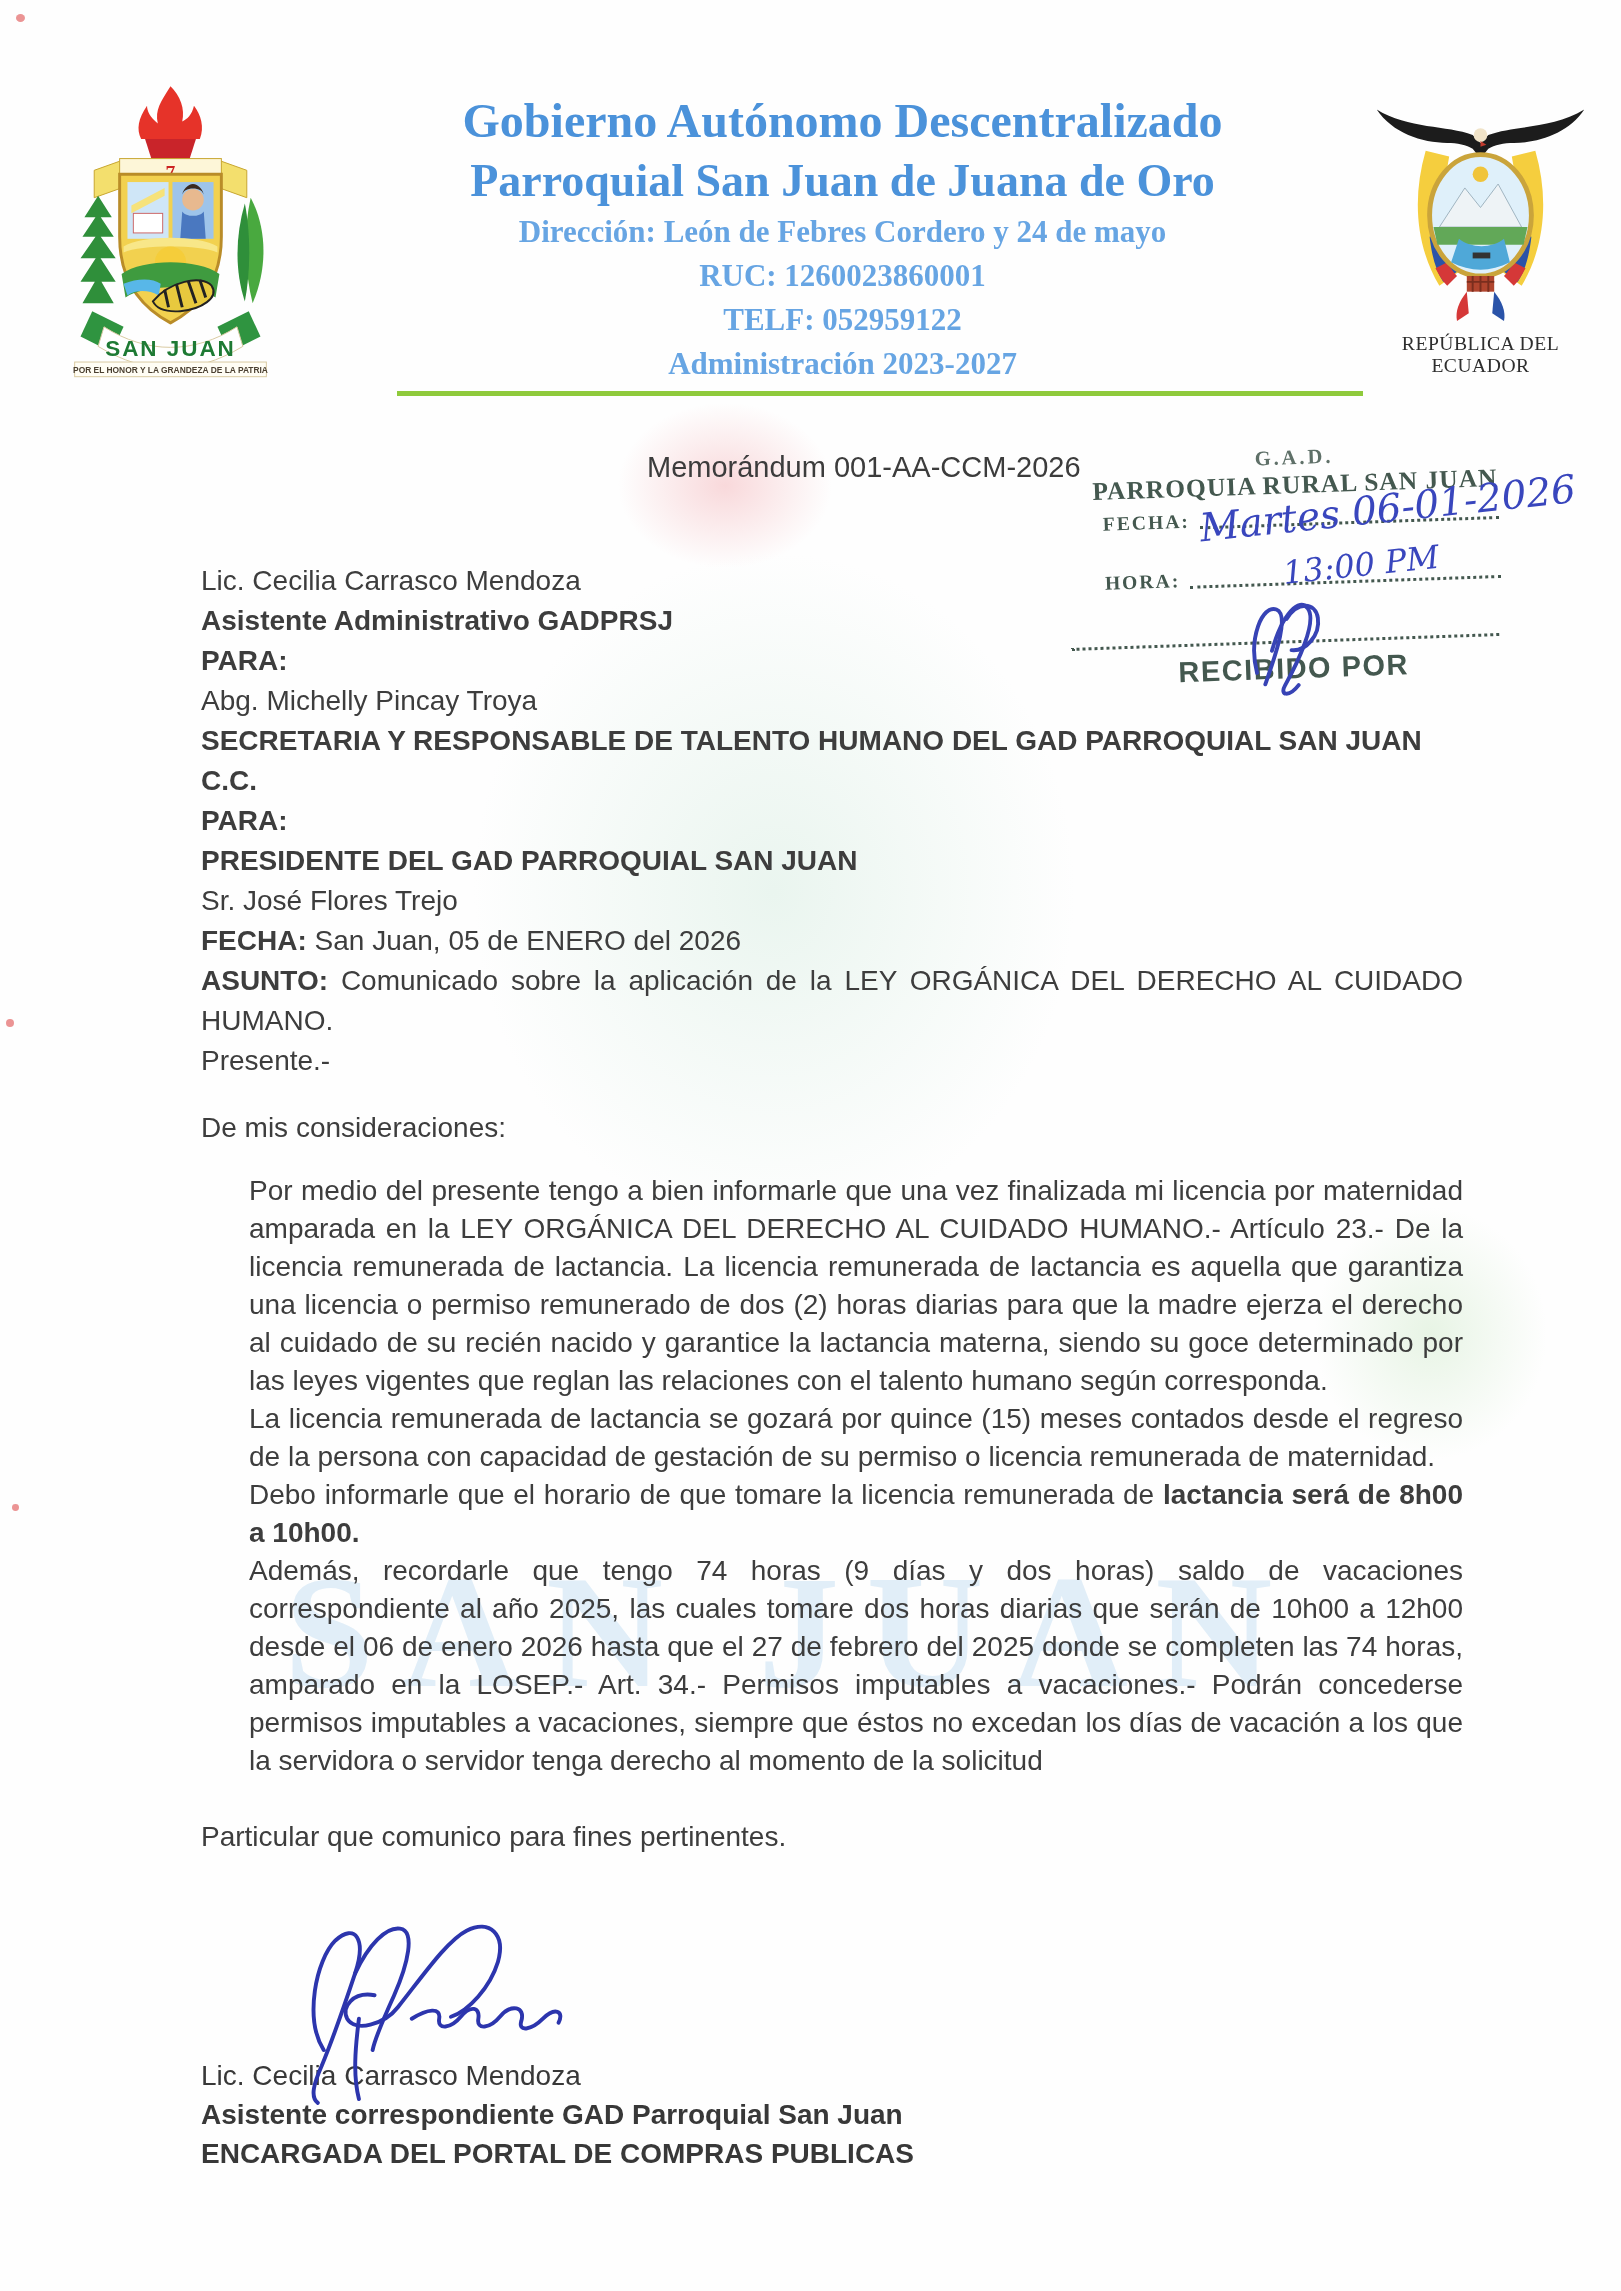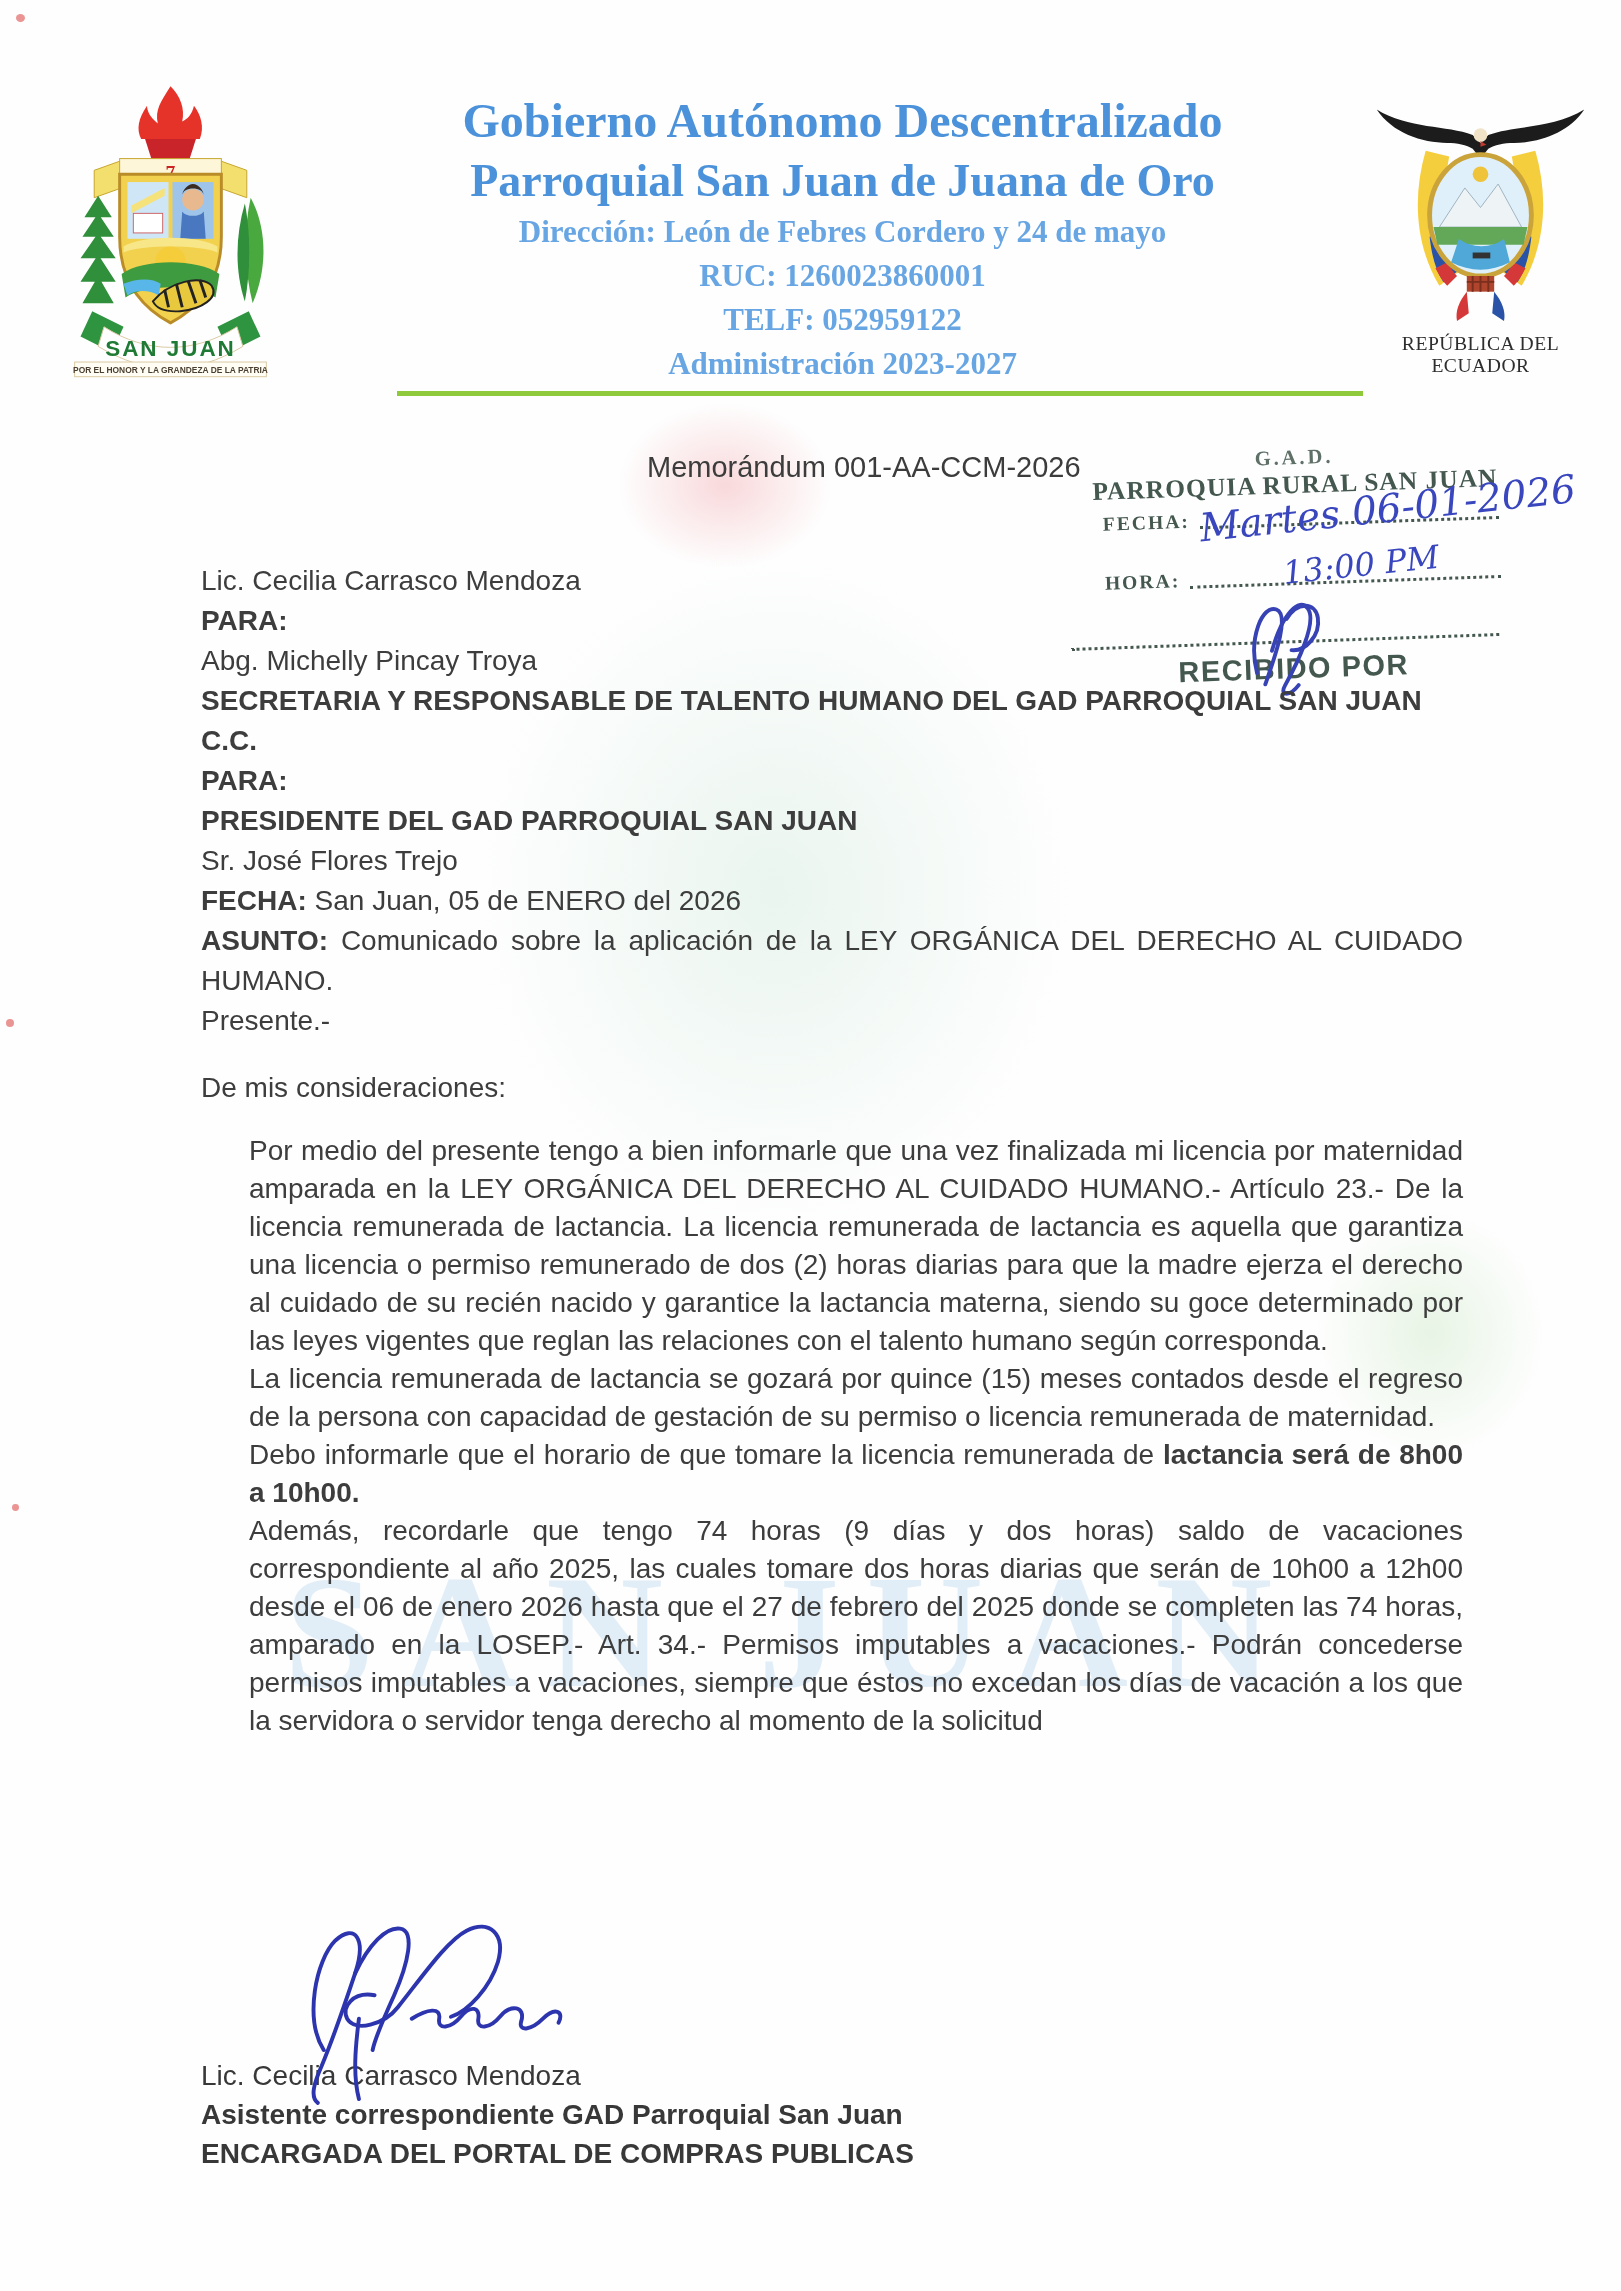--- a/index.html
+++ b/index.html
@@ -179,20 +179,21 @@
         <g fill="none" stroke="#3743b5" stroke-width="4" stroke-linecap="round">
           <path d="M18 84 C10 48 26 14 40 20 C54 26 36 70 26 96"></path>
           <path d="M34 62 C46 24 64 8 72 20 C82 34 58 78 46 98 C40 108 50 110 60 98"></path>
           <path d="M50 30 C62 12 80 14 82 30 C84 48 68 64 54 62"></path>
         </g>
       </svg>
     </div>
 
     <div class="letter">
       <div class="hl">Lic. Cecilia Carrasco Mendoza</div>
+      <div class="hl b">Asistente Administrativo GADPRSJ</div>
       <div class="hl b">PARA:</div>
       <div class="hl">Abg. Michelly Pincay Troya</div>
       <div class="hl b">SECRETARIA Y RESPONSABLE DE TALENTO HUMANO DEL GAD PARROQUIAL SAN JUAN</div>
       <div class="hl b">C.C.</div>
       <div class="hl b">PARA:</div>
       <div class="hl b">PRESIDENTE DEL GAD PARROQUIAL SAN JUAN</div>
       <div class="hl">Sr. José Flores Trejo</div>
       <div class="hl">
         <span class="b">FECHA:</span>
         <span>San Juan, 05 de ENERO del 2026</span>
@@ -207,20 +208,21 @@
 
       <div class="paras">
         <p class="para">Por medio del presente tengo a bien informarle que una vez finalizada mi licencia por maternidad amparada en la LEY ORGÁNICA DEL DERECHO AL CUIDADO HUMANO.- Artículo 23.- De la licencia remunerada de lactancia. La licencia remunerada de lactancia es aquella que garantiza una licencia o permiso remunerado de dos (2) horas diarias para que la madre ejerza el derecho al cuidado de su recién nacido y garantice la lactancia materna, siendo su goce determinado por las leyes vigentes que reglan las relaciones con el talento humano según corresponda.</p>
         <p class="para">La licencia remunerada de lactancia se gozará por quince (15) meses contados desde el regreso de la persona con capacidad de gestación de su permiso o licencia remunerada de maternidad.</p>
         <p class="para">
           <span>Debo informarle que el horario de que tomare la licencia remunerada de </span><span class="b">lactancia será de 8h00 a 10h00.</span>
         </p>
         <p class="para">Además, recordarle que tengo 74 horas (9 días y dos horas) saldo de vacaciones correspondiente al año 2025, las cuales tomare dos horas diarias que serán de 10h00 a 12h00 desde el 06 de enero 2026 hasta que el 27 de febrero del 2025 donde se completen las 74 horas, amparado en la LOSEP.- Art. 34.- Permisos imputables a vacaciones.- Podrán concederse permisos imputables a vacaciones, siempre que éstos no excedan los días de vacación a los que la servidora o servidor tenga derecho al momento de la solicitud</p>
       </div>
 
+      <div class="closing">Particular que comunico para fines pertinentes.</div>
     </div>
 
     <svg class="signature-svg" width="323" height="206" viewBox="0 0 330 210">
       <g fill="none" stroke="#2c35ad" stroke-width="4" stroke-linecap="round">
         <path d="M62 150 C42 118 54 58 74 38 C94 20 106 36 94 72 C84 102 70 142 60 166 C52 184 48 198 56 204"></path>
         <path d="M94 72 C108 42 126 24 140 26 C156 28 148 62 134 94 C124 116 114 140 112 150"></path>
         <path d="M114 94 C92 90 80 106 86 118 C94 132 124 124 138 106 C162 76 188 38 208 28 C232 16 248 32 240 60 C232 86 210 110 192 116"></path>
         <path d="M152 118 C168 108 182 106 180 118 C178 130 192 128 202 116 C212 104 222 106 220 118 C218 130 232 128 242 116 C254 102 268 106 264 120 C260 132 274 130 286 118 C298 106 308 110 302 122"></path>
         <path d="M98 118 C94 150 92 176 98 200"></path>
       </g>

